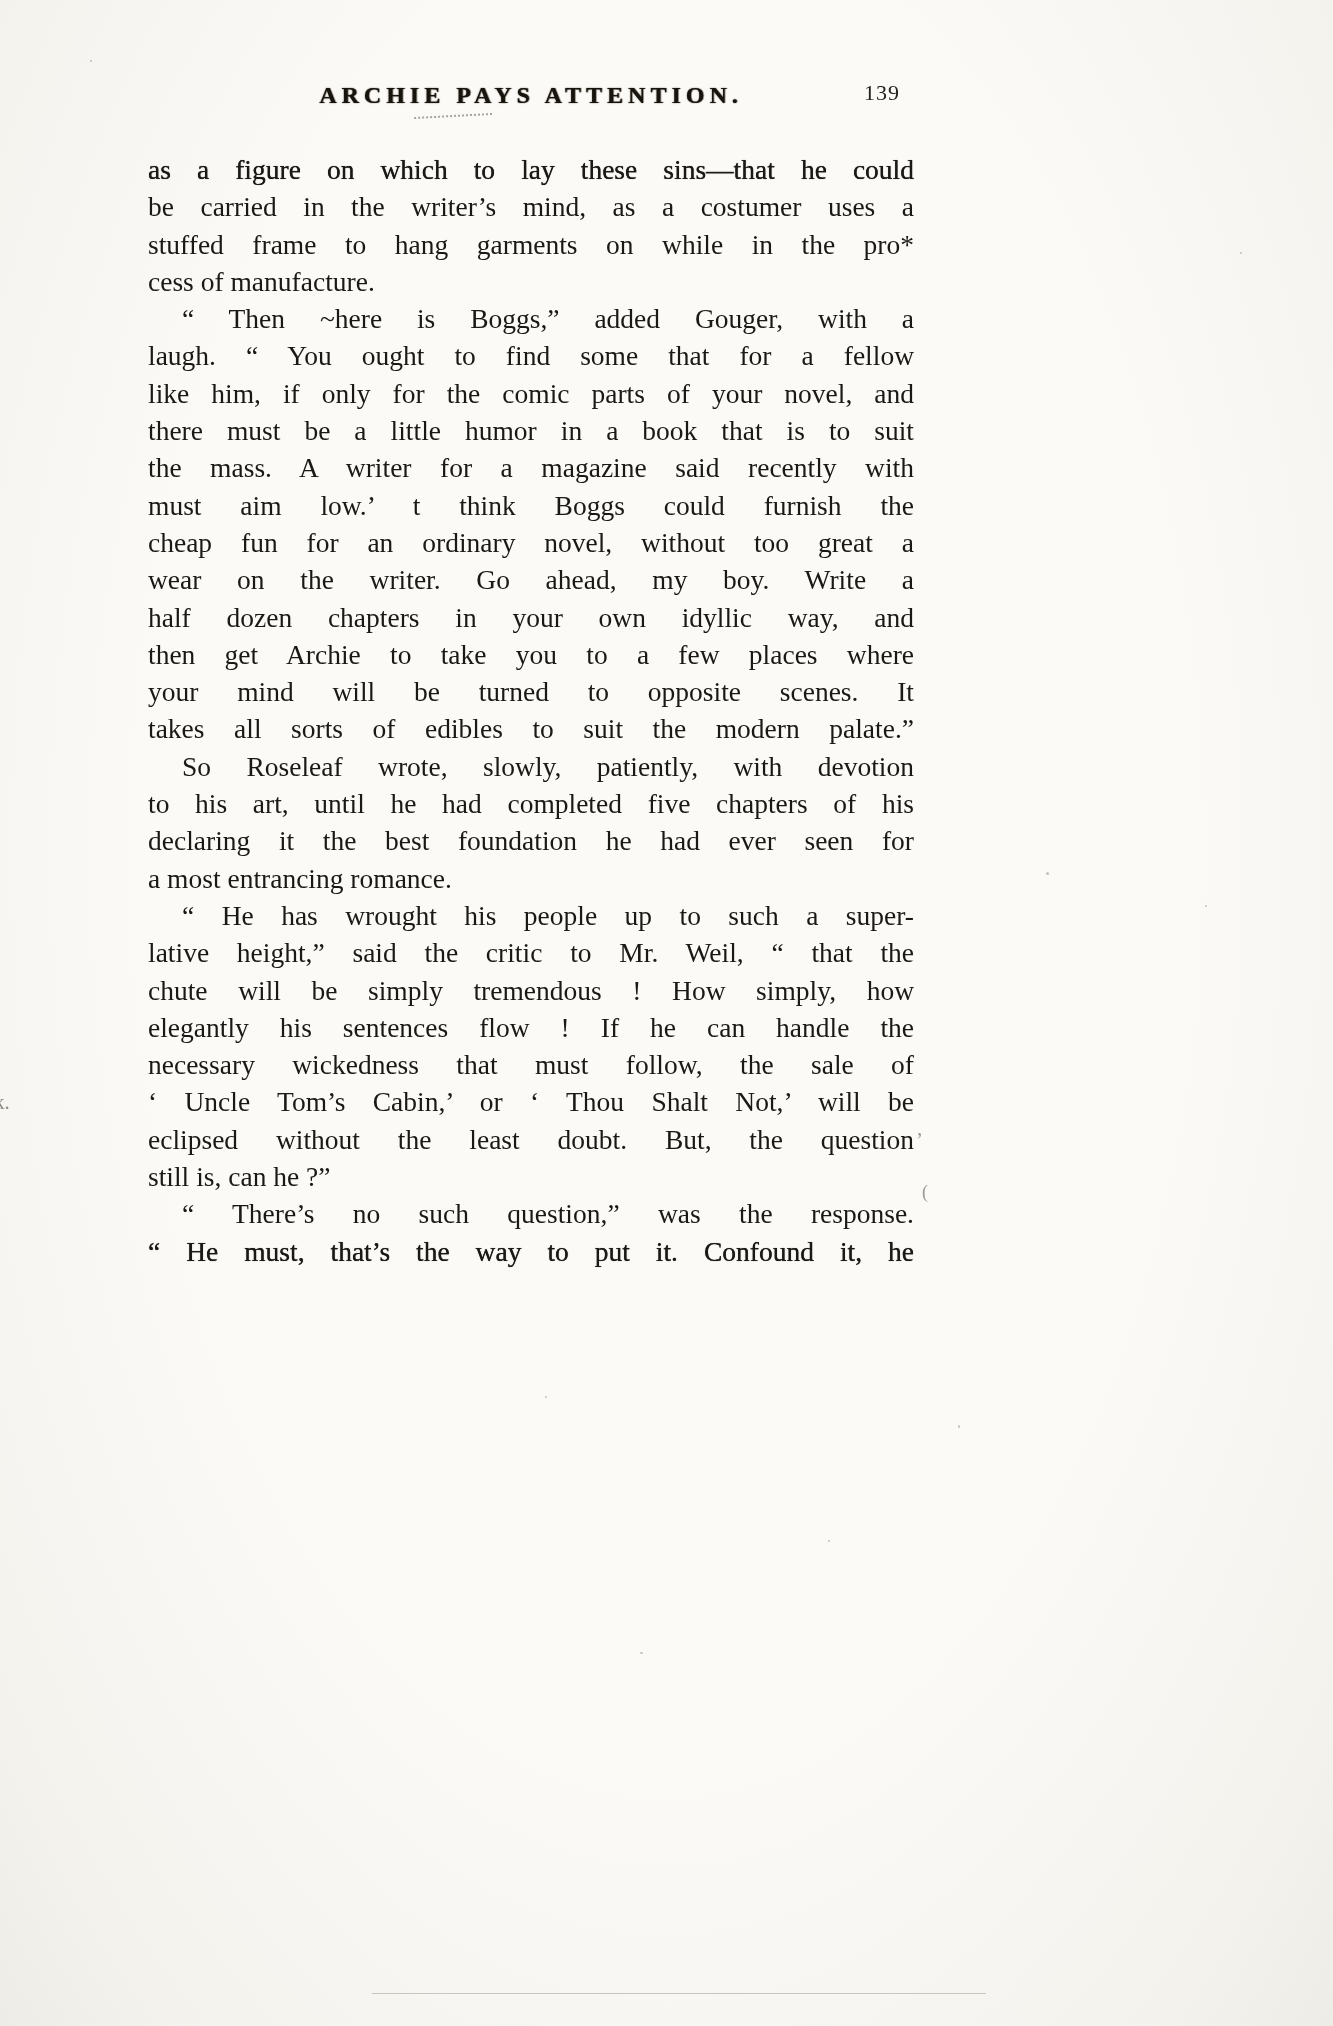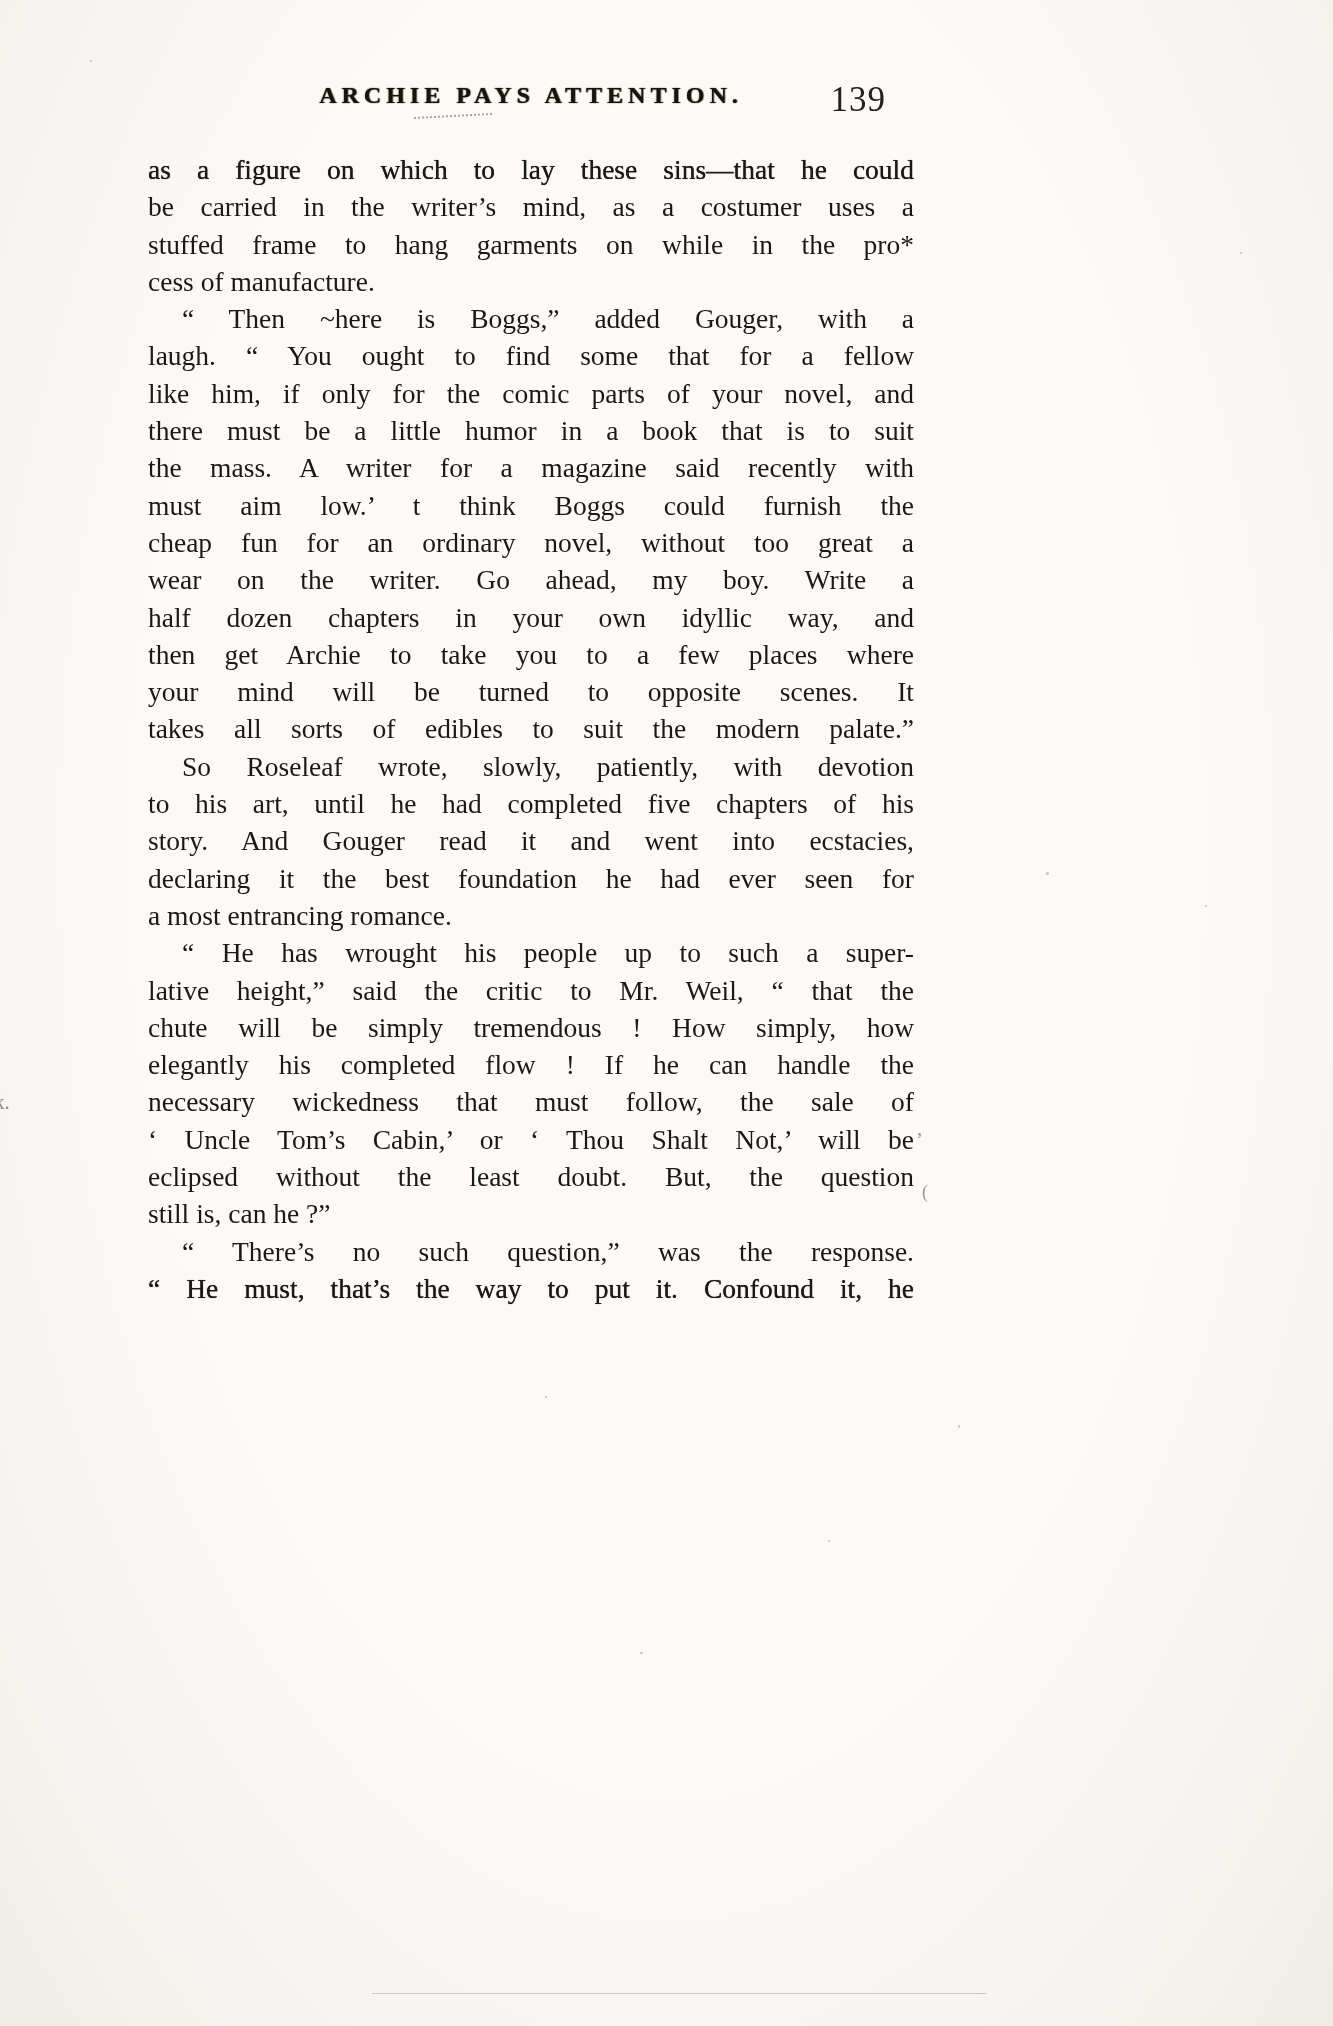--- a/index.html
+++ b/index.html
@@ -28,22 +28,22 @@
     text-align: center;
     font-size: 24px;
     font-weight: bold;
     letter-spacing: 5px;
     color: #17130d;
     text-shadow: 0 0 1.3px rgba(25, 18, 6, 0.85), 1px 0 0 rgba(25, 18, 6, 0.35);
   }
   .page-number {
     position: absolute;
     top: 80px;
-    right: 28px;
-    font-size: 35px;
+    right: 14px;
+    font-size: 22px;
     color: #24211c;
     letter-spacing: 1px;
   }
   .title-smudge {
     position: absolute;
     top: 112px;
     left: 266px;
     width: 78px;
     height: 3px;
     border-bottom: 2px dotted rgba(70, 58, 44, 0.45);
@@ -111,27 +111,26 @@
       <div class="line"><span>the mass. A writer for a magazine said recently with</span></div>
       <div class="line"><span>must aim low.’ t think Boggs could furnish the</span></div>
       <div class="line"><span>cheap fun for an ordinary novel, without too great a</span></div>
       <div class="line"><span>wear on the writer. Go ahead, my boy. Write a</span></div>
       <div class="line"><span>half dozen chapters in your own idyllic way, and</span></div>
       <div class="line"><span>then get Archie to take you to a few places where</span></div>
       <div class="line"><span>your mind will be turned to opposite scenes. It</span></div>
       <div class="line"><span>takes all sorts of edibles to suit the modern palate.”</span></div>
       <div class="line indent"><span>So Roseleaf wrote, slowly, patiently, with devotion</span></div>
       <div class="line"><span>to his art, until he had completed five chapters of his</span></div>
-      <div class="line"><span>story. And Gouger read it and went into ecstacies,</span></div>
       <div class="line"><span>declaring it the best foundation he had ever seen for</span></div>
       <div class="line last"><span>a most entrancing romance.</span></div>
       <div class="line indent"><span>“ He has wrought his people up to such a super-</span></div>
       <div class="line"><span>lative height,” said the critic to Mr. Weil, “ that the</span></div>
       <div class="line"><span class="it">chute</span><span> will be simply tremendous !  How simply, how</span></div>
-      <div class="line"><span>elegantly his completed flow !  If he can handle the</span></div>
+      <div class="line"><span>elegantly his sentences flow !  If he can handle the</span></div>
       <div class="line"><span>necessary wickedness that must follow, the sale of</span></div>
       <div class="line"><span>‘ Uncle Tom’s Cabin,’ or ‘ Thou Shalt Not,’ will be</span></div>
       <div class="line"><span>eclipsed without the least doubt.  But, the question</span></div>
       <div class="line last"><span>still is, </span><span class="it">can</span><span> he ?”</span></div>
       <div class="line indent"><span>“ There’s no such question,” was the response.</span></div>
       <div class="line heavy"><span>“ He must, that’s the way to put it.  Confound it, he</span></div>
     </div>
 
   <span class="artifact" style="left: 916px; top: 1128px;">’</span>
   <span class="artifact" style="left: 922px; top: 1182px; font-size: 18px;">(</span>

